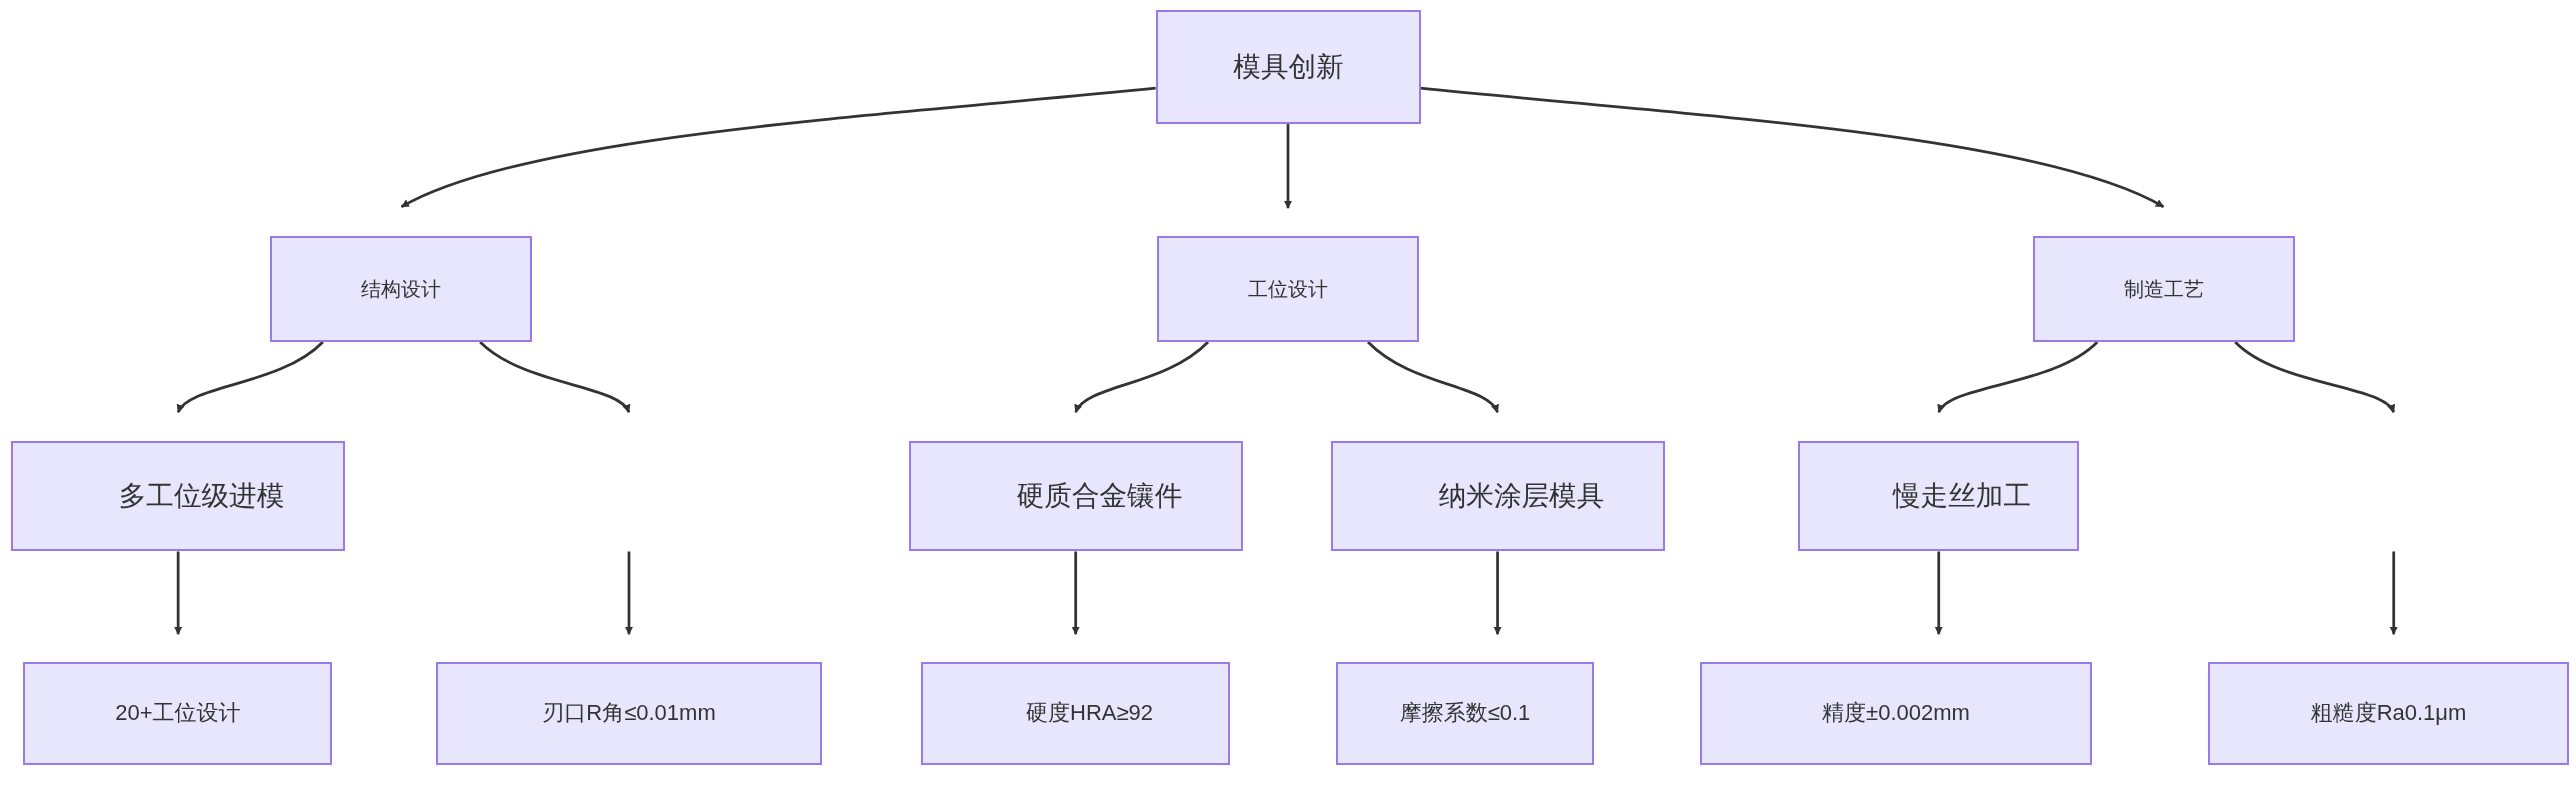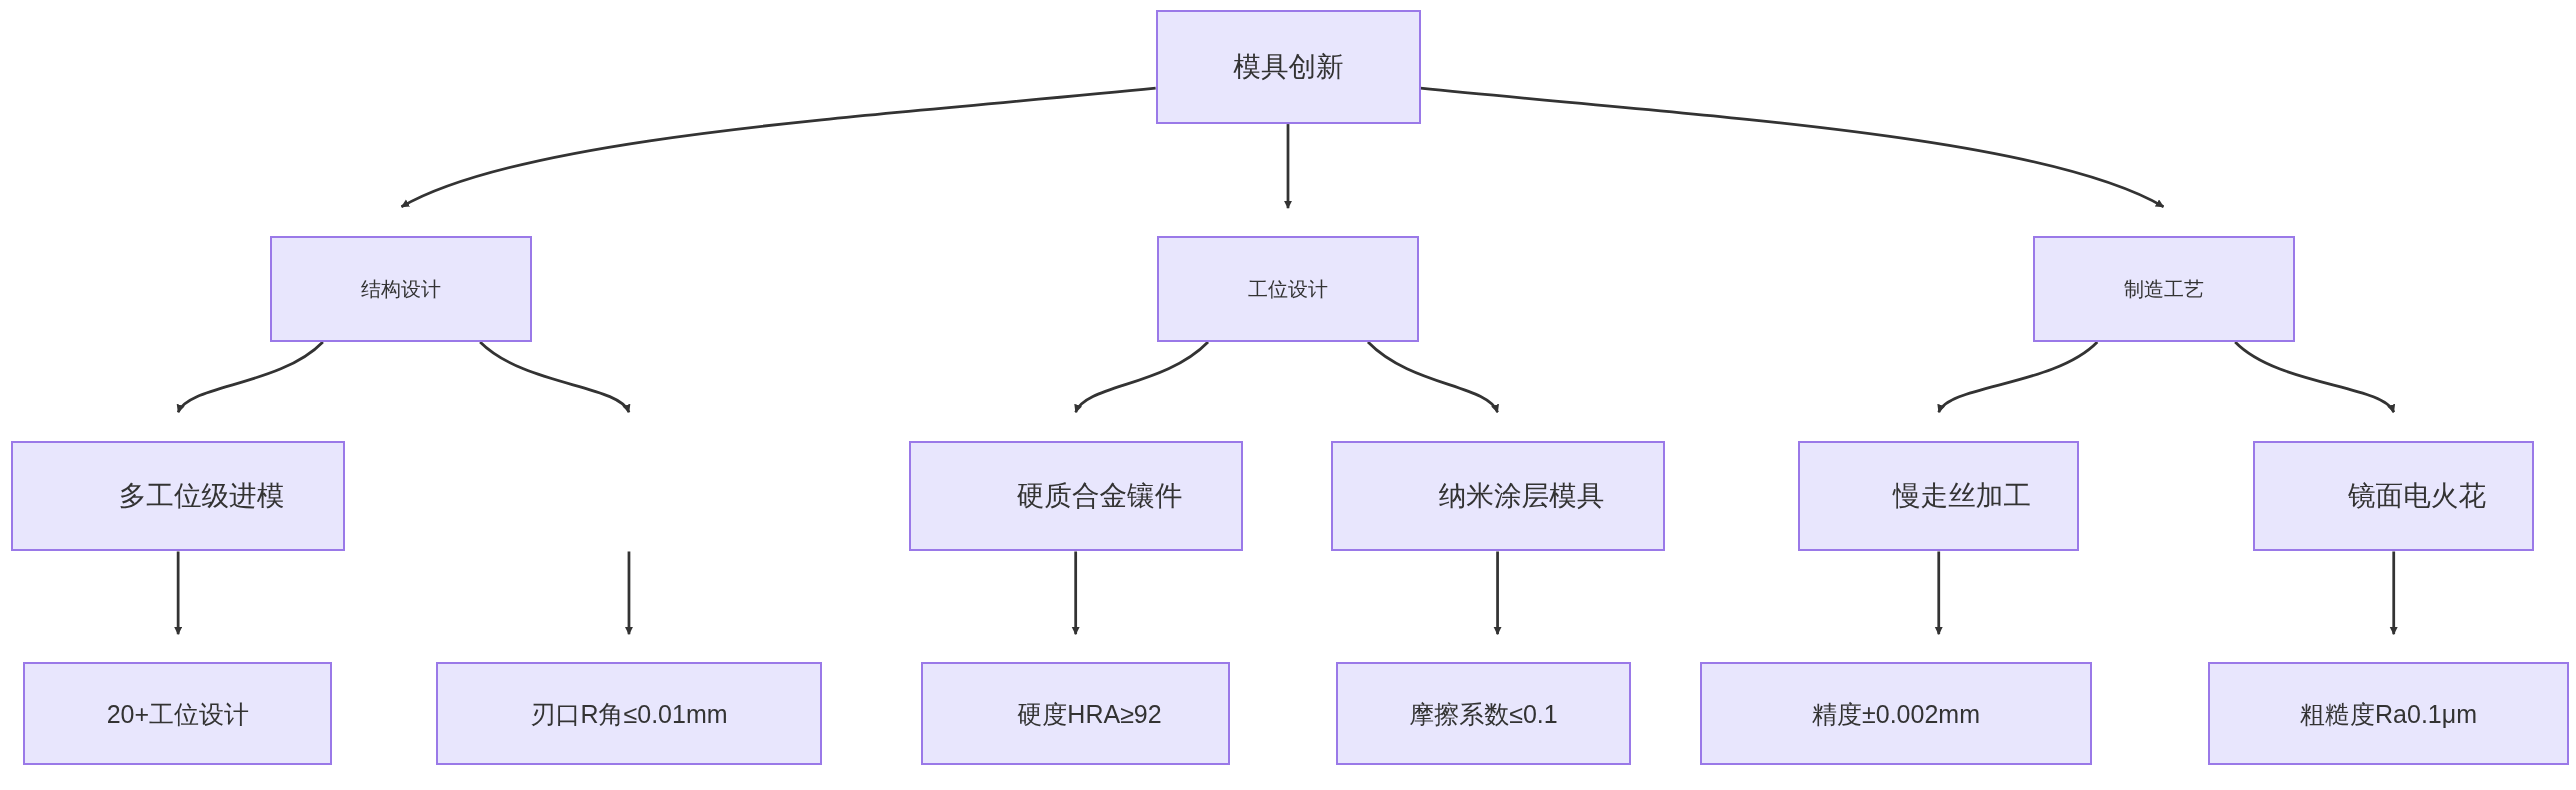--- a/index.html
+++ b/index.html
@@ -8,21 +8,21 @@
   #stage{position:relative;width:2576px;height:790px;background:#ffffff;}
   #edges{position:absolute;left:0;top:0;width:2576px;height:790px;pointer-events:none;}
   .node{position:absolute;box-sizing:border-box;
         background:#e8e6fd;border:2.1px solid #9a79e8;
         display:flex;align-items:center;justify-content:center;
         color:#333333;text-align:center;line-height:1.2;
         white-space:nowrap;}
   .lvl0{font-size:27.6px;}
   .lvl1{font-size:20px;}
   .lvl2{font-size:27.6px;padding-left:47px;}
-  .lvl3{font-size:25px;}
+  .lvl3{font-size:22px;}
 </style>
 </head>
 <body>
 
 <div id="stage">
 
   <svg id="edges" viewBox="0 0 3736 1146" xmlns="http://www.w3.org/2000/svg">
     <defs>
       <marker id="ah" markerWidth="16" markerHeight="16" refX="11" refY="6" orient="auto" markerUnits="userSpaceOnUse">
         <path d="M0,0 L12,6 L0,12 z" fill="#333333"></path>
@@ -55,23 +55,22 @@
   <div class="node lvl0" style="left:1156px;top:9.7px;width:265px;height:114px;">模具创新</div>
 
   <div class="node lvl1" style="left:270px;top:236px;width:262px;height:106px;">结构设计</div>
   <div class="node lvl1" style="left:1157px;top:236px;width:262px;height:106px;">工位设计</div>
   <div class="node lvl1" style="left:2033px;top:236px;width:262px;height:106px;">制造工艺</div>
 
   <div class="node lvl2" style="left:11px;top:441px;width:334px;height:110px;">多工位级进模</div>
   <div class="node lvl2" style="left:909px;top:441px;width:334px;height:110px;">硬质合金镶件</div>
   <div class="node lvl2" style="left:1331px;top:441px;width:334px;height:110px;">纳米涂层模具</div>
   <div class="node lvl2" style="left:1798px;top:441px;width:281px;height:110px;">慢走丝加工</div>
-  <div class="node lvl2" style="left:2253px;top:441px;width:281px;height:110px;">镜面电火花</div>
 
   <div class="node lvl3" style="left:23.4px;top:662px;width:309px;height:103px;">20+工位设计</div>
   <div class="node lvl3" style="left:436px;top:662px;width:386px;height:103px;">刃口R角≤0.01mm</div>
   <div class="node lvl3" style="left:921px;top:662px;width:309px;height:103px;padding-left:28px;">硬度HRA≥92</div>
-  <div class="node lvl3" style="left:1336px;top:662px;width:295px;height:103px;">摩擦系数≤0.1</div>
+  <div class="node lvl3" style="left:1336px;top:662px;width:258px;height:103px;">摩擦系数≤0.1</div>
   <div class="node lvl3" style="left:1700px;top:662px;width:392px;height:103px;">精度±0.002mm</div>
   <div class="node lvl3" style="left:2208px;top:662px;width:361px;height:103px;">粗糙度Ra0.1μm</div>
 
 </div>
 
 
 </body></html>

